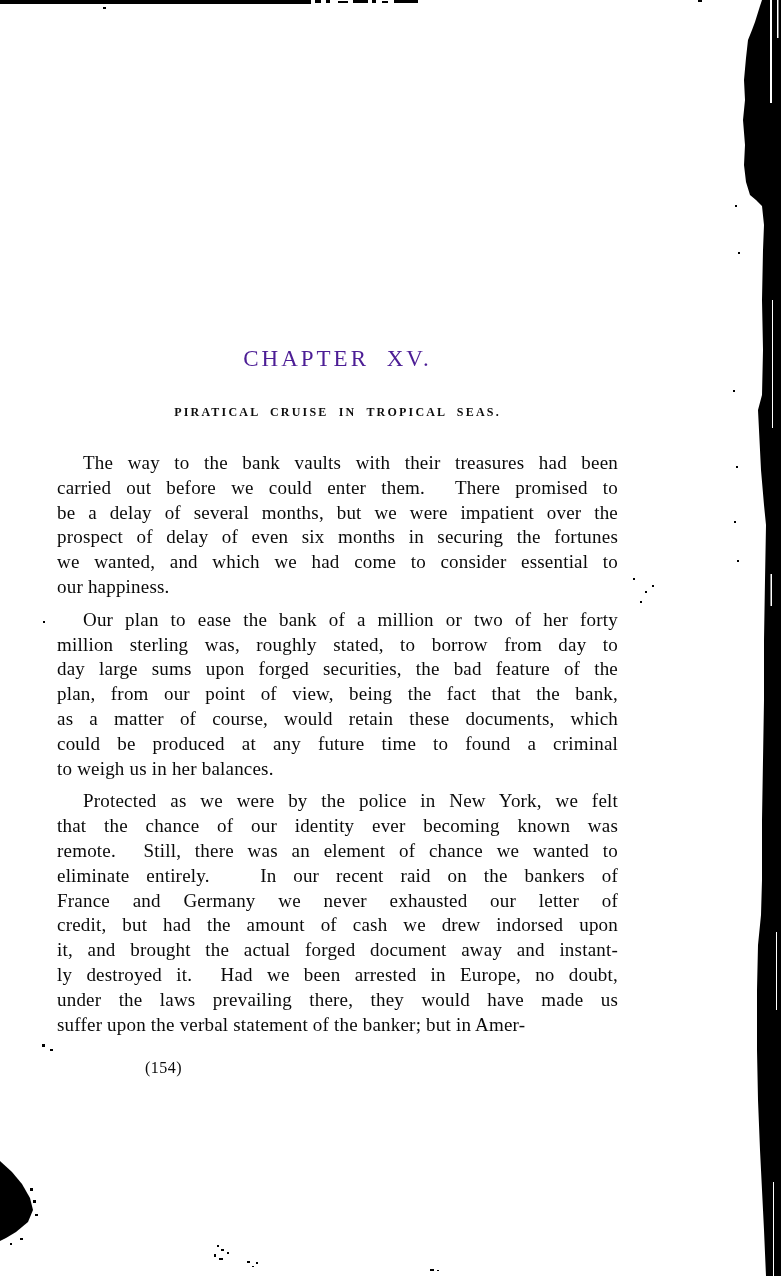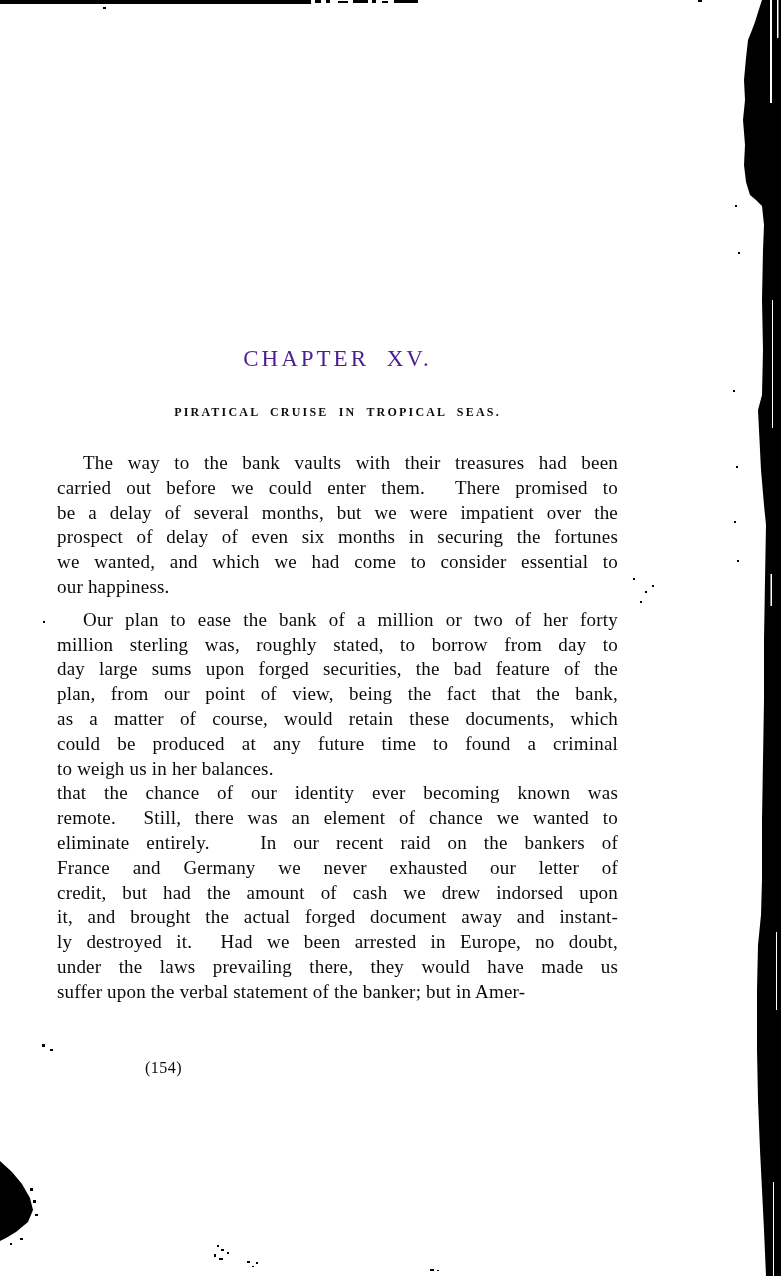--- a/index.html
+++ b/index.html
@@ -135,20 +135,21 @@
       <div class="line">prospect of delay of even six months in securing the fortunes</div>
       <div class="line">we wanted, and which we had come to consider essential to</div>
       <div class="line plast">our happiness.</div>
       <div class="line first">Our plan to ease the bank of a million or two of her forty</div>
       <div class="line">million sterling was, roughly stated, to borrow from day to</div>
       <div class="line">day large sums upon forged securities, the bad feature of the</div>
       <div class="line">plan, from our point of view, being the fact that the bank,</div>
       <div class="line">as a matter of course, would retain these documents, which</div>
       <div class="line">could be produced at any future time to found a criminal</div>
       <div class="line plast">to weigh us in her balances.</div>
+      <div class="line first">Protected as we were by the police in New York, we felt</div>
       <div class="line">that the chance of our identity ever becoming known was</div>
       <div class="line">remote.  Still, there was an element of chance we wanted to</div>
       <div class="line">eliminate entirely.   In our recent raid on the bankers of</div>
       <div class="line">France and Germany we never exhausted our letter of</div>
       <div class="line">credit, but had the amount of cash we drew indorsed upon</div>
       <div class="line">it, and brought the actual forged document away and instant-</div>
       <div class="line">ly destroyed it.  Had we been arrested in Europe, no doubt,</div>
       <div class="line">under the laws prevailing there, they would have made us</div>
       <div class="line plast">suffer upon the verbal statement of the banker; but in Amer-</div>
     </div>

